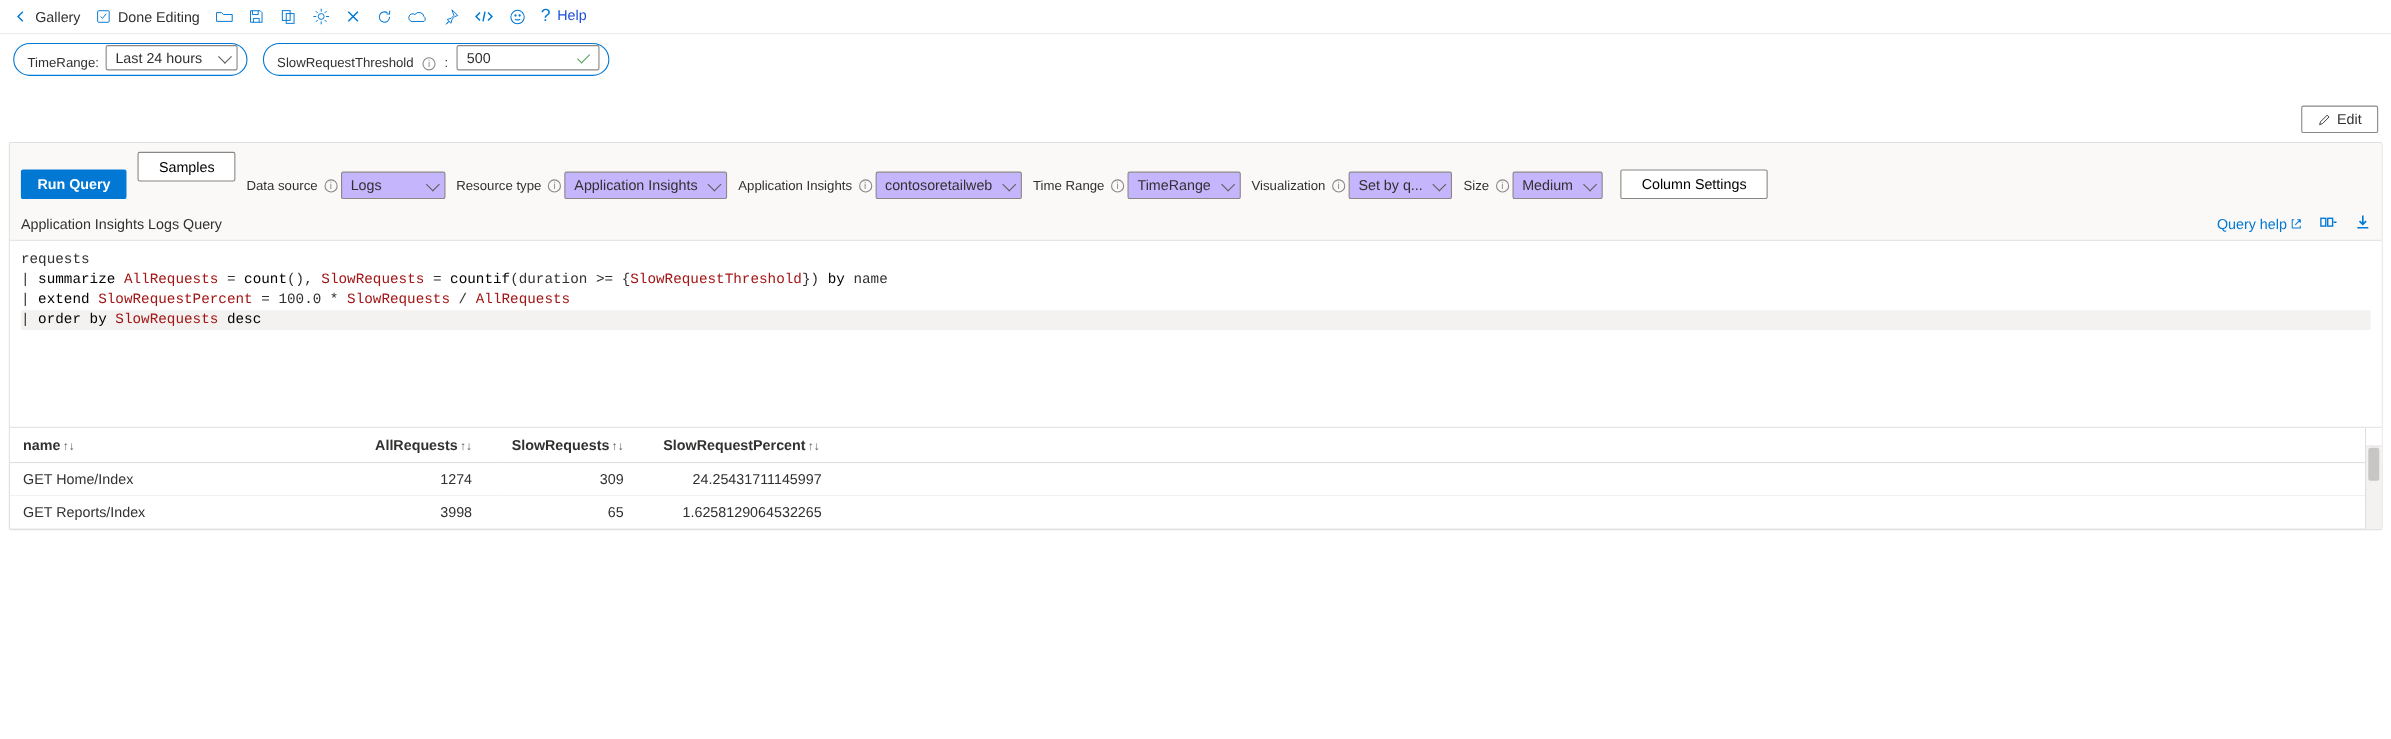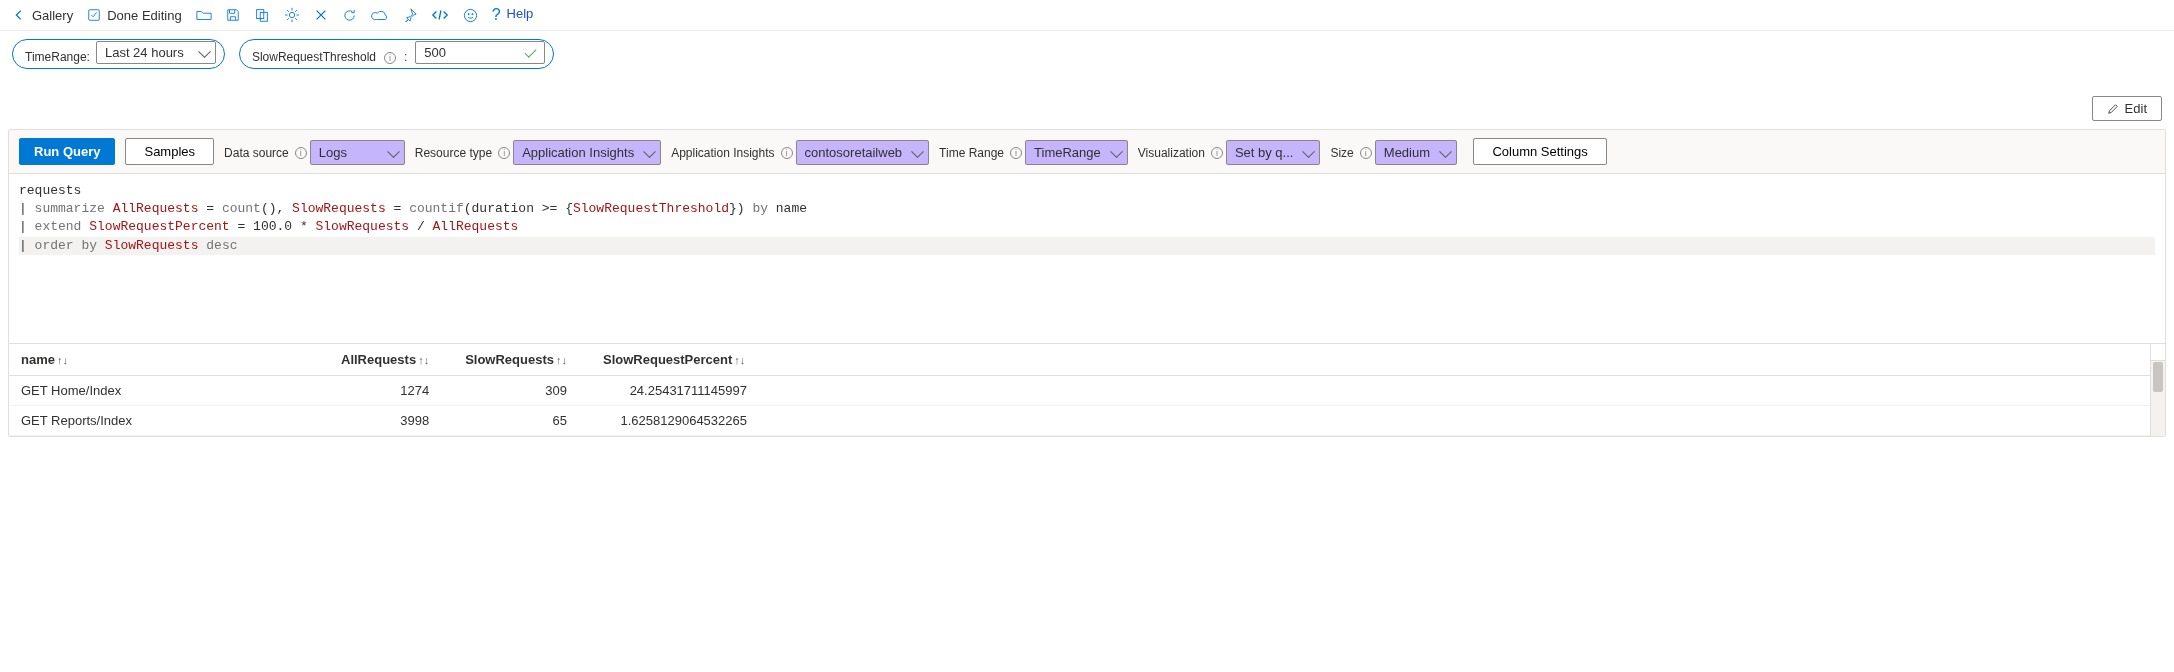--- a/index.html
+++ b/index.html
@@ -134,21 +134,21 @@
     margin-bottom: 8px;
     text-align: right;
   }
   .btn-default {
     background: #fff;
     border: 1px solid #8a8886;
     border-radius: 2px;
     padding: 5px 18px;
     font-size: 13px;
     cursor: pointer;
-    margin-bottom: 8px;
+    margin-bottom: 24px;
   }
   .select-box {
     border: 1px solid #8a8886;
     border-radius: 2px;
     background: #c4b5fd;
     padding: 4px 26px 4px 8px;
     position: relative;
     font-size: 13px;
     min-width: 80px;
   }
@@ -172,21 +172,21 @@
     font-size: 13px;
     line-height: 1.4;
     padding: 8px 10px;
     white-space: pre;
     min-height: 170px;
     border-bottom: 1px solid #e1dfdd;
     position: relative;
     overflow: hidden;
   }
   .query-editor .line.hl { background: #f3f2f1; display:block;}
-  .kw-blue { color: #737373; }
+  .kw-blue { color: #000000; }
   .kw-orange { color: #a31515; }
 
   .results {
     position: relative;
   }
   .results table {
     width: 100%;
     border-collapse: collapse;
     font-size: 13px;
   }
@@ -378,20 +378,43 @@
             <span class="info-icon">i</span>
           </div>
         <div class="select-box chev" style="min-width:75px"><span>Medium</span></div>
       </div>
       <div class="field-col">
         <div class="field-label">&nbsp;</div>
         <button class="btn-default" style="margin-bottom:0">Column Settings</button>
       </div>
     </div>
 
+    <div class="qp-subhead">
+      <div class="qp-subhead-left">Application Insights Logs Query</div>
+      <div class="qp-subhead-right">
+        <span class="link-blue">
+          <span>Query help</span>
+          <svg width="11" height="11" viewBox="0 0 12 12" fill="none" stroke="#0078d4">
+              <path d="M4 2H2v8h8V8M7 2h3v3M10 2L5 7"></path>
+            </svg>
+        </span>
+        <span style="color:#0078d4;cursor:pointer">
+          <svg width="16" height="14" viewBox="0 0 18 14" fill="none" stroke="#0078d4" stroke-width="1.4">
+              <rect x="1" y="3" width="5" height="8"></rect>
+              <rect x="8" y="3" width="5" height="8"></rect>
+              <path d="M14 7h3"></path>
+            </svg>
+        </span>
+        <span style="color:#0078d4;cursor:pointer">
+          <svg width="14" height="14" viewBox="0 0 14 14" fill="none" stroke="#0078d4" stroke-width="1.5">
+              <path d="M7 1v8M4 6l3 3 3-3M2 12h10"></path>
+            </svg>
+        </span>
+      </div>
+    </div>
   </div>
 
   <div class="query-editor"><span>requests</span>
 | <span class="kw-blue">summarize</span> <span class="kw-orange">AllRequests</span><span> = </span><span class="kw-blue">count</span><span>(), </span><span class="kw-orange">SlowRequests</span> = <span class="kw-blue">countif</span><span>(duration &gt;= {</span><span class="kw-orange">SlowRequestThreshold</span><span>}) </span><span class="kw-blue">by</span><span> name</span>
 | <span class="kw-blue">extend</span> <span class="kw-orange">SlowRequestPercent</span><span> = 100.0 * </span><span class="kw-orange">SlowRequests</span><span> / </span><span class="kw-orange">AllRequests</span>
 <span class="line hl">| <span class="kw-blue">order by</span> <span class="kw-orange">SlowRequests</span> <span class="kw-blue">desc</span></span></div>
 
   <div class="results">
     <table>
       <thead>

